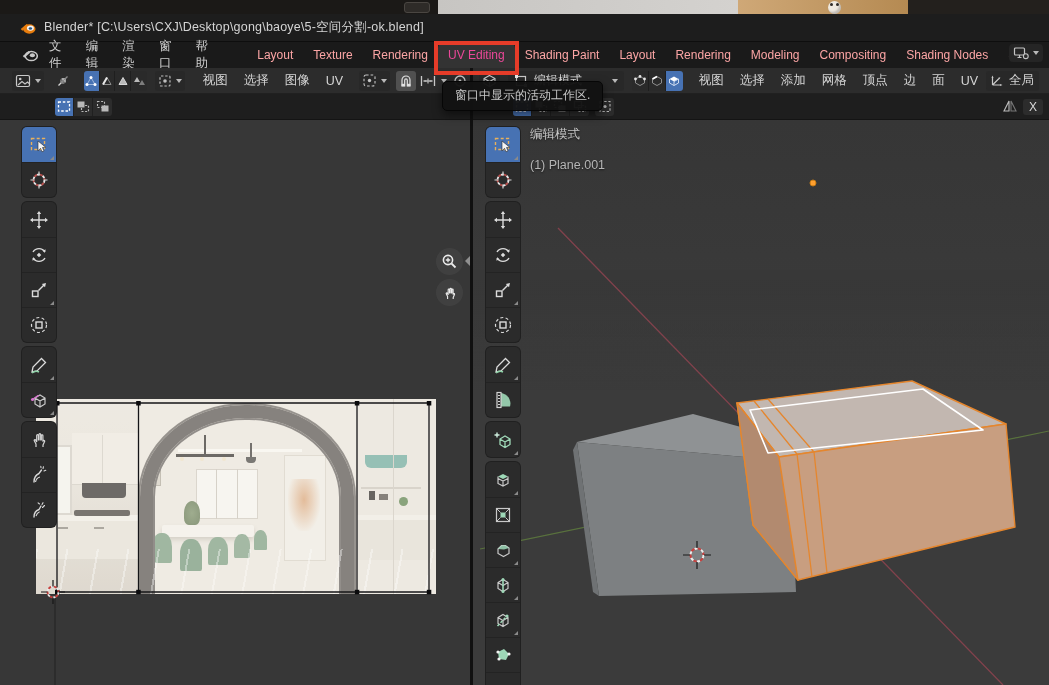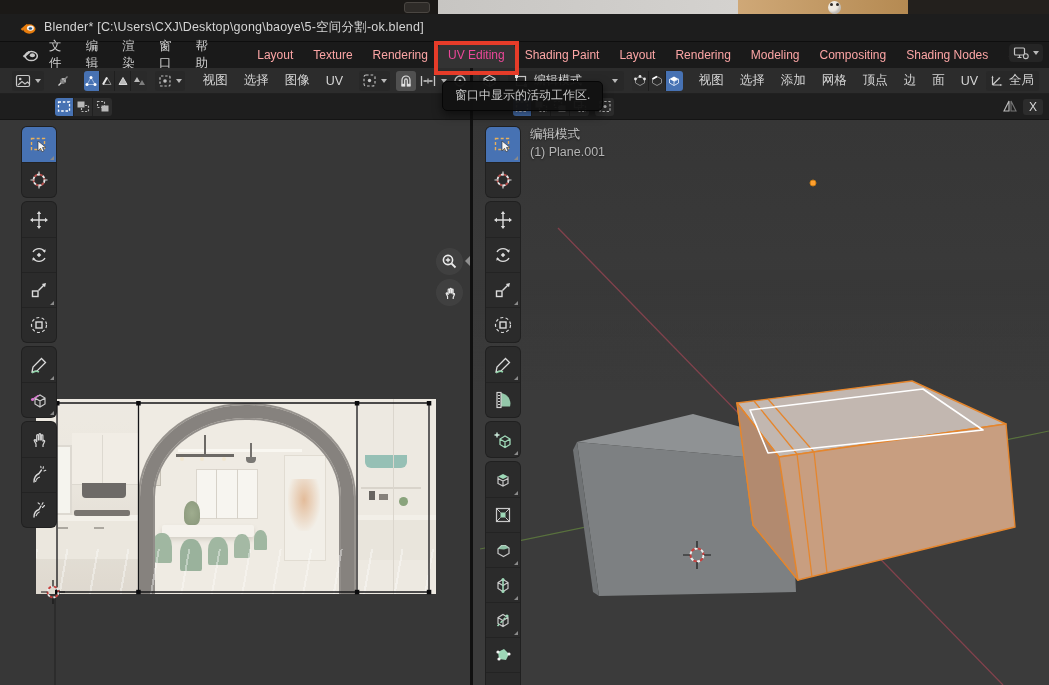--- a/index.html
+++ b/index.html
@@ -594,21 +594,21 @@
       <g>
         <circle cx="224" cy="435" r="6.5" fill="none" stroke="#ececec" stroke-width="2" stroke-dasharray="3.4 3.4"></circle>
         <circle cx="224" cy="435" r="6.5" fill="none" stroke="#c8403e" stroke-width="2" stroke-dasharray="3.4 3.4" stroke-dashoffset="3.4"></circle>
         <path d="M224 421 v7 M224 442 v7 M210 435 h7 M231 435 h7" stroke="#1a1a1a" stroke-width="1.2"></path>
       </g>
 
       <circle cx="340" cy="63" r="3" fill="#ffa02f" stroke="#c87c14" stroke-width="1"></circle>
     </svg>
 
     <span class="vp-label" style="left:57px;top:6px;">编辑模式</span>
-    <span class="vp-label dim" style="left:57px;top:25px;">(1) Plane.001</span>
+    <span class="vp-label dim" style="left:57px;top:38px;">(1) Plane.001</span>
 
     <div class="toolbar" style="left:13px;top:7px;">
       <div class="tgroup">
         <div class="tb active">
           <svg width="20" height="20" viewBox="0 0 20 20">
               <rect x="2.5" y="3.5" width="13" height="11" fill="none" stroke="#e8b15c" stroke-width="1.4" stroke-dasharray="3 2.2"></rect>
               <path d="M9 6 v10 l2.5-2.7 1.5 3.5 2-.9 -1.5-3.4 3.2-.3 Z" fill="#f4f4f4" stroke="#2c2c2c" stroke-width=".6"></path>
             </svg>
           <i class="subtri"></i>
         </div>

